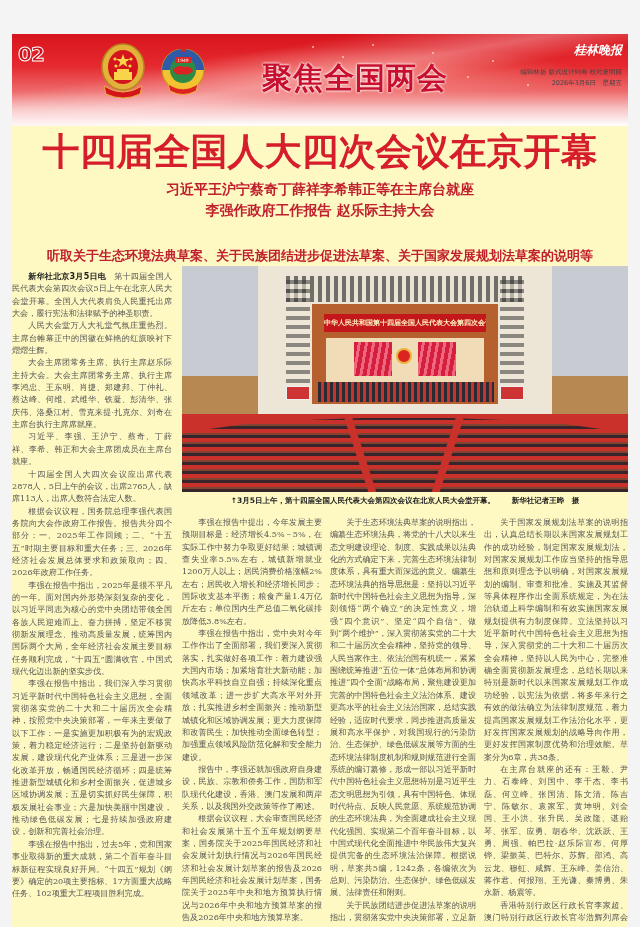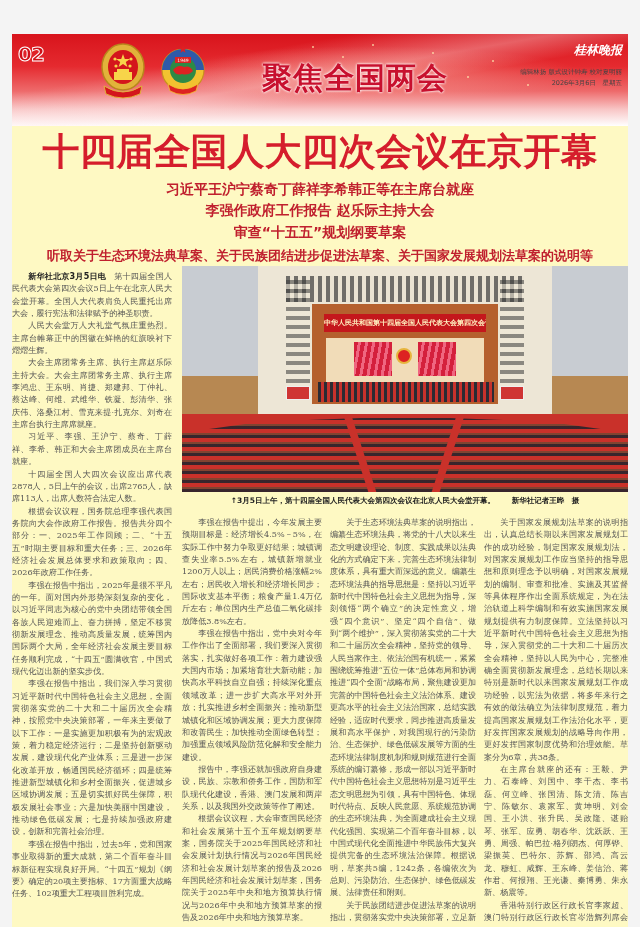--- a/index.html
+++ b/index.html
@@ -168,21 +168,20 @@
     <div class="masthead">桂林晚报</div>
     <div class="credits">
       <div>编辑林扬 版式设计钟寿 校对夏明丽</div>
       <div>2026年3月6日　星期五</div>
     </div>
   </div>
 
   <h1 class="headline">十四届全国人大四次会议在京开幕</h1>
   <div class="sub sub1">习近平王沪宁蔡奇丁薛祥李希韩正等在主席台就座</div>
   <div class="sub sub2">李强作政府工作报告 赵乐际主持大会</div>
-  <div class="sub sub3">审查“十五五”规划纲要草案</div>
   <div class="sub sub4" style="font-size:13px;">听取关于生态环境法典草案、关于民族团结进步促进法草案、关于国家发展规划法草案的说明等</div>
 
   <div class="photo">
     <div class="ph-wall-l"></div>
     <div class="ph-wall-r"></div>
     <div class="ph-wood-l"></div>
     <div class="ph-wood-r"></div>
     <div class="ph-frame"></div>
     <div class="ph-grid"></div>
     <div class="ph-side-l"></div>
@@ -227,18 +226,18 @@
     <p>受全国人大常委会委托，全国人大常委会副委员长李鸿忠分别作关于生态环境法典草案的说明、关于民族团结进步促进法草案的说明、关于国家发展规划法草案的说明。</p>
   </div>
 
   <div class="col col3">
     <p>关于生态环境法典草案的说明指出，编纂生态环境法典，将党的十八大以来生态文明建设理论、制度、实践成果以法典化的方式确定下来，完善生态环境法律制度体系，具有重大而深远的意义。编纂生态环境法典的指导思想是：坚持以习近平新时代中国特色社会主义思想为指导，深刻领悟“两个确立”的决定性意义，增强“四个意识”、坚定“四个自信”、做到“两个维护”，深入贯彻落实党的二十大和二十届历次全会精神，坚持党的领导、人民当家作主、依法治国有机统一，紧紧围绕统筹推进“五位一体”总体布局和协调推进“四个全面”战略布局，聚焦建设更加完善的中国特色社会主义法治体系、建设更高水平的社会主义法治国家，总结实践经验，适应时代要求，同步推进高质量发展和高水平保护，对我国现行的污染防治、生态保护、绿色低碳发展等方面的生态环境法律制度机制和规则规范进行全面系统的编订纂修，形成一部以习近平新时代中国特色社会主义思想特别是习近平生态文明思想为引领，具有中国特色、体现时代特点、反映人民意愿、系统规范协调的生态环境法典，为全面建成社会主义现代化强国、实现第二个百年奋斗目标，以中国式现代化全面推进中华民族伟大复兴提供完备的生态环境法治保障。根据说明，草案共5编，1242条，各编依次为总则、污染防治、生态保护、绿色低碳发展、法律责任和附则。</p>
     <p>关于民族团结进步促进法草案的说明指出，贯彻落实党中央决策部署，立足新时代党的民族工作的历史方位，全面贯彻宪法规定、原则和精神，制定民族团结进步促进法，为铸牢中华民族共同体意识、推进中华民族共同体建设夯实法治根基，对于全面推进民族团结进步事业，推动全国各族人民为以中国式现代化全面推进强国建设、民族复兴伟业团结奋斗，具有重大意义。立法坚持以习近平新时代中国特色社会主义思想为指导，深入学习贯彻习近平法治思想、习近平文化思想、习近平总书记关于加强和改进民族工作的重要思想，全面贯彻党的二十大和二十届历次全会精神，认真总结党的十八大以来民族工作取得的历史性成就和成功经验，以铸牢中华民族共同体意识为主线，推动民族团结进步事业高质量发展。草案采用“序言+7章”的体例，共64条。</p>
   </div>
 
   <div class="col col4">
     <p>关于国家发展规划法草案的说明指出，认真总结长期以来国家发展规划工作的成功经验，制定国家发展规划法，对国家发展规划工作应当坚持的指导思想和原则理念予以明确，对国家发展规划的编制、审查和批准、实施及其监督等具体程序作出全面系统规定，为在法治轨道上科学编制和有效实施国家发展规划提供有力制度保障。立法坚持以习近平新时代中国特色社会主义思想为指导，深入贯彻党的二十大和二十届历次全会精神，坚持以人民为中心，完整准确全面贯彻新发展理念，总结长期以来特别是新时代以来国家发展规划工作成功经验，以宪法为依据，将多年来行之有效的做法确立为法律制度规范，着力提高国家发展规划工作法治化水平，更好发挥国家发展规划的战略导向作用，更好发挥国家制度优势和治理效能。草案分为6章，共38条。</p>
-    <p>在主席台就座的还有：王毅、尹力、石泰峰、刘国中、李干杰、李书磊、何立峰、张国清、陈文清、陈吉宁、陈敏尔、袁家军、黄坤明、刘金国、王小洪、张升民、吴政隆、谌贻琴、张军、应勇、胡春华、沈跃跃、王勇、周强、帕巴拉·格列朗杰、何厚铧、梁振英、巴特尔、苏辉、邵鸿、高云龙、穆虹、咸辉、王东峰、姜信治、蒋作君、何报翔、王光谦、秦博勇、朱永新、杨震等。</p>
+    <p>在主席台就座的还有：王毅、尹力、石泰峰、刘国中、李干杰、李书磊、何立峰、张国清、陈文清、陈吉宁、陈敏尔、袁家军、黄坤明、刘金国、王小洪、张升民、吴政隆、谌贻琴、张军、应勇、胡春华、沈跃跃、王勇、周强、帕巴拉·赵乐际宣布、何厚铧、梁振英、巴特尔、苏辉、邵鸿、高云龙、穆虹、咸辉、王东峰、姜信治、蒋作君、何报翔、王光谦、秦博勇、朱永新、杨震等。</p>
     <p>香港特别行政区行政长官李家超、澳门特别行政区行政长官岑浩辉列席会议并在主席台就座。</p>
 
   </div>
 
 </div>
 
 </body></html>

